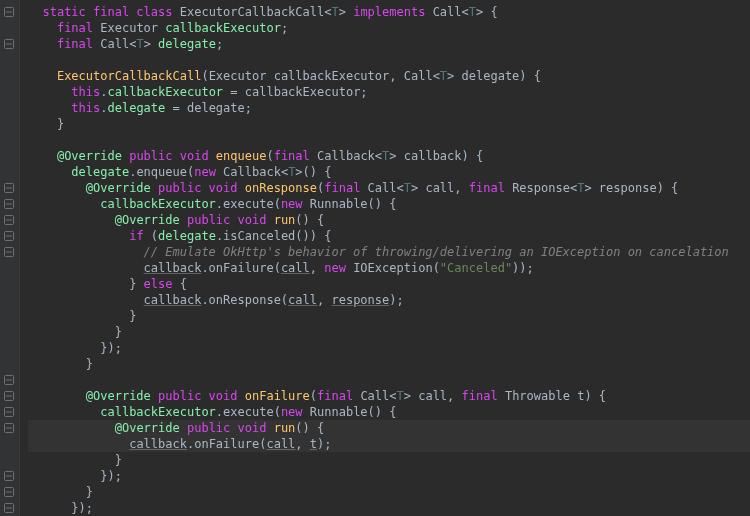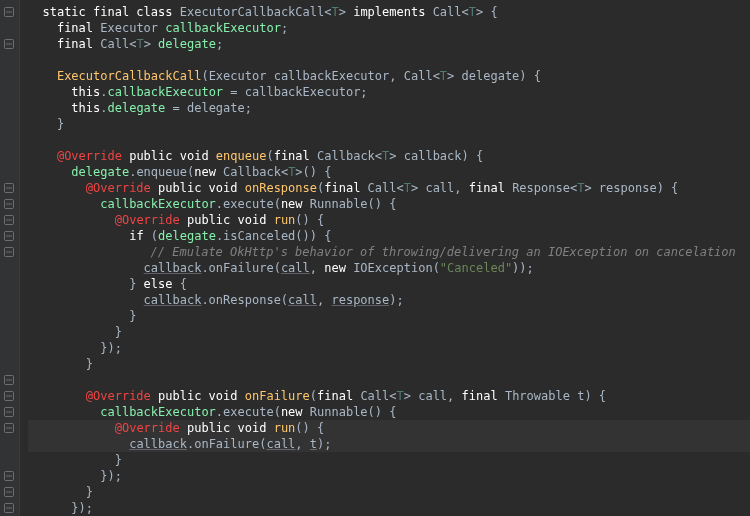--- a/index.html
+++ b/index.html
@@ -44,26 +44,26 @@
     color: #a9b7c6;
     white-space: pre;
     overflow: hidden;
   }
   .line {
     height: 16px;
   }
   .highlight-line {
     background: rgba(255,255,255,0.04);
   }
-  .kw   { color: #ffffff; text-align: center; }   
+  .kw   { color: #d946ef; text-align: center; }   
   .type { color: #a9b7c6; }   
   .fn   { color: #ffc66d; }   
-  .ann  { color: #ef4444; }   
+  .ann  { color: #86efac; }   
   .str  { color: #6a8759; }   
-  .cmt  { color: #808080; font-style: italic; margin-left: 7px; } 
+  .cmt  { color: #808080; font-style: italic; } 
   .field{ color: #86efac; }
   .outer{ color: #a9b7c6; text-decoration: underline; text-decoration-color: rgba(169,183,198,0.4); }
   .gen  { color: #507874; }   
 </style>
 </head>
 <body>
 
 <div class="editor">
   <div class="gutter" id="gutter">
       <div style="height: 4px;"></div>

